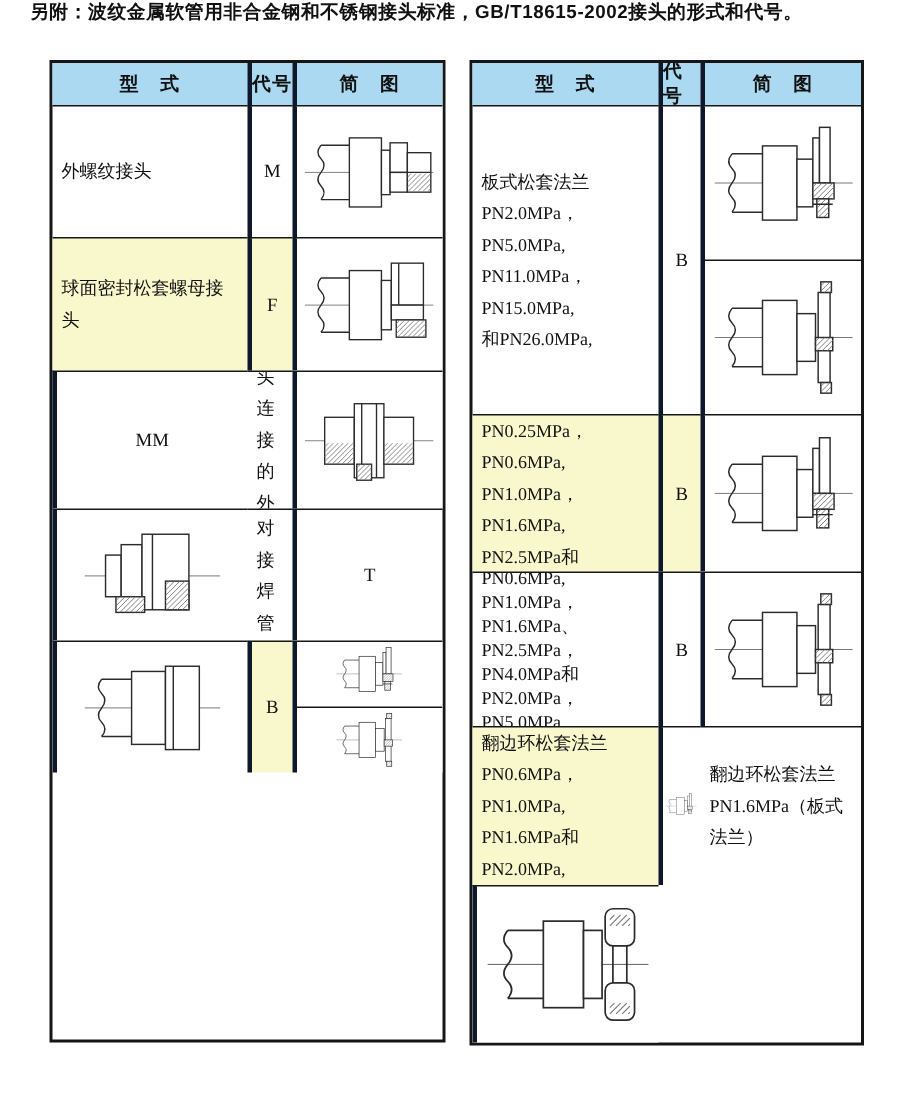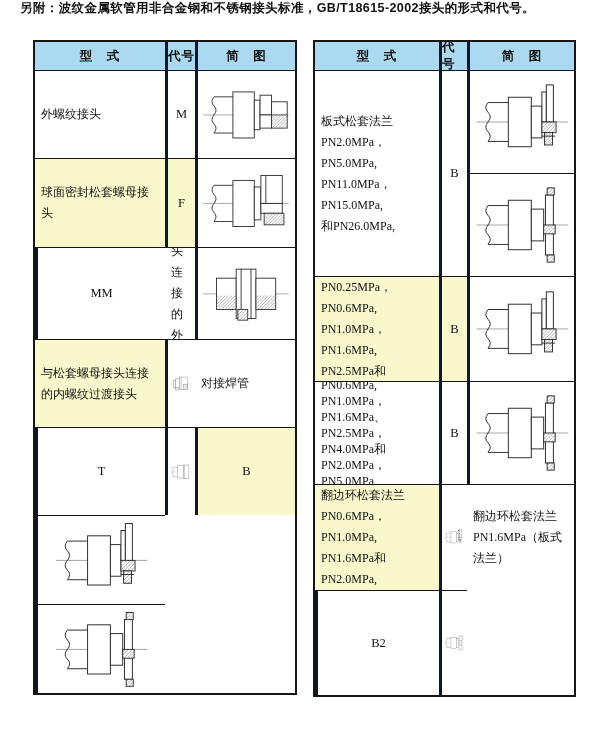--- a/index.html
+++ b/index.html
@@ -149,21 +149,20 @@
                 <line x1="46" y1="72" x2="53" y2="65"></line>
                 <line x1="46" y1="76" x2="57" y2="65"></line>
                 <line x1="48" y1="78" x2="58" y2="68"></line>
                 <line x1="52" y1="78" x2="58" y2="72"></line>
                 <line x1="56" y1="78" x2="58" y2="76"></line>
               </g>
             </g>
           </svg>
         </div>
 
-      <div class="cell c1 type hl">与松套螺母接头连接的内螺纹过渡接头</div>
       <div class="cell diag">
           <svg viewBox="0 0 112 92" preserveAspectRatio="xMidYMid meet">
             <g fill="none" stroke="#2b2b2b" stroke-width="1.1">
               <line x1="4" y1="46" x2="108" y2="46" stroke="#555" stroke-width="0.6"></line>
               <rect x="20" y="30" width="12" height="32" fill="#fff"></rect>
               <rect x="32" y="22" width="16" height="48" fill="#fff"></rect>
               <rect x="48" y="14" width="36" height="58" fill="#fff"></rect>
               <line x1="56" y1="14" x2="56" y2="72"></line>
               <rect x="28" y="62" width="22" height="12" fill="#fff"></rect>
               <g stroke="#777" stroke-width="0.7">
@@ -477,21 +476,20 @@
                 <line x1="82" y1="72" x2="90" y2="64"></line>
                 <line x1="86" y1="72" x2="90" y2="68"></line>
               </g>
               <line x1="78" y1="62" x2="93" y2="62"></line>
             </g>
           </svg>
         </div>
 
       <div class="cell c1 type">翻边环松套法兰
 PN1.6MPa（板式法兰）</div>
-      <div class="cell code">B2</div>
       <div class="cell diag">
           <svg viewBox="0 0 112 92" preserveAspectRatio="xMidYMid meet">
             <g fill="none" stroke="#2b2b2b" stroke-width="1.1">
               <line x1="4" y1="46" x2="108" y2="46" stroke="#555" stroke-width="0.6"></line>
               <path d="M17 24 q-5 6 0 11 q5 5 0 11 q-5 6 0 11 q5 5 0 11"></path>
               <line x1="17" y1="24" x2="40" y2="24"></line>
               <line x1="17" y1="68" x2="40" y2="68"></line>
               <rect x="40" y="18" width="26" height="56" fill="#fff"></rect>
               <rect x="66" y="24" width="12" height="44" fill="#fff"></rect>
               <rect x="80" y="10" width="19" height="24" rx="5" fill="#fff"></rect>

